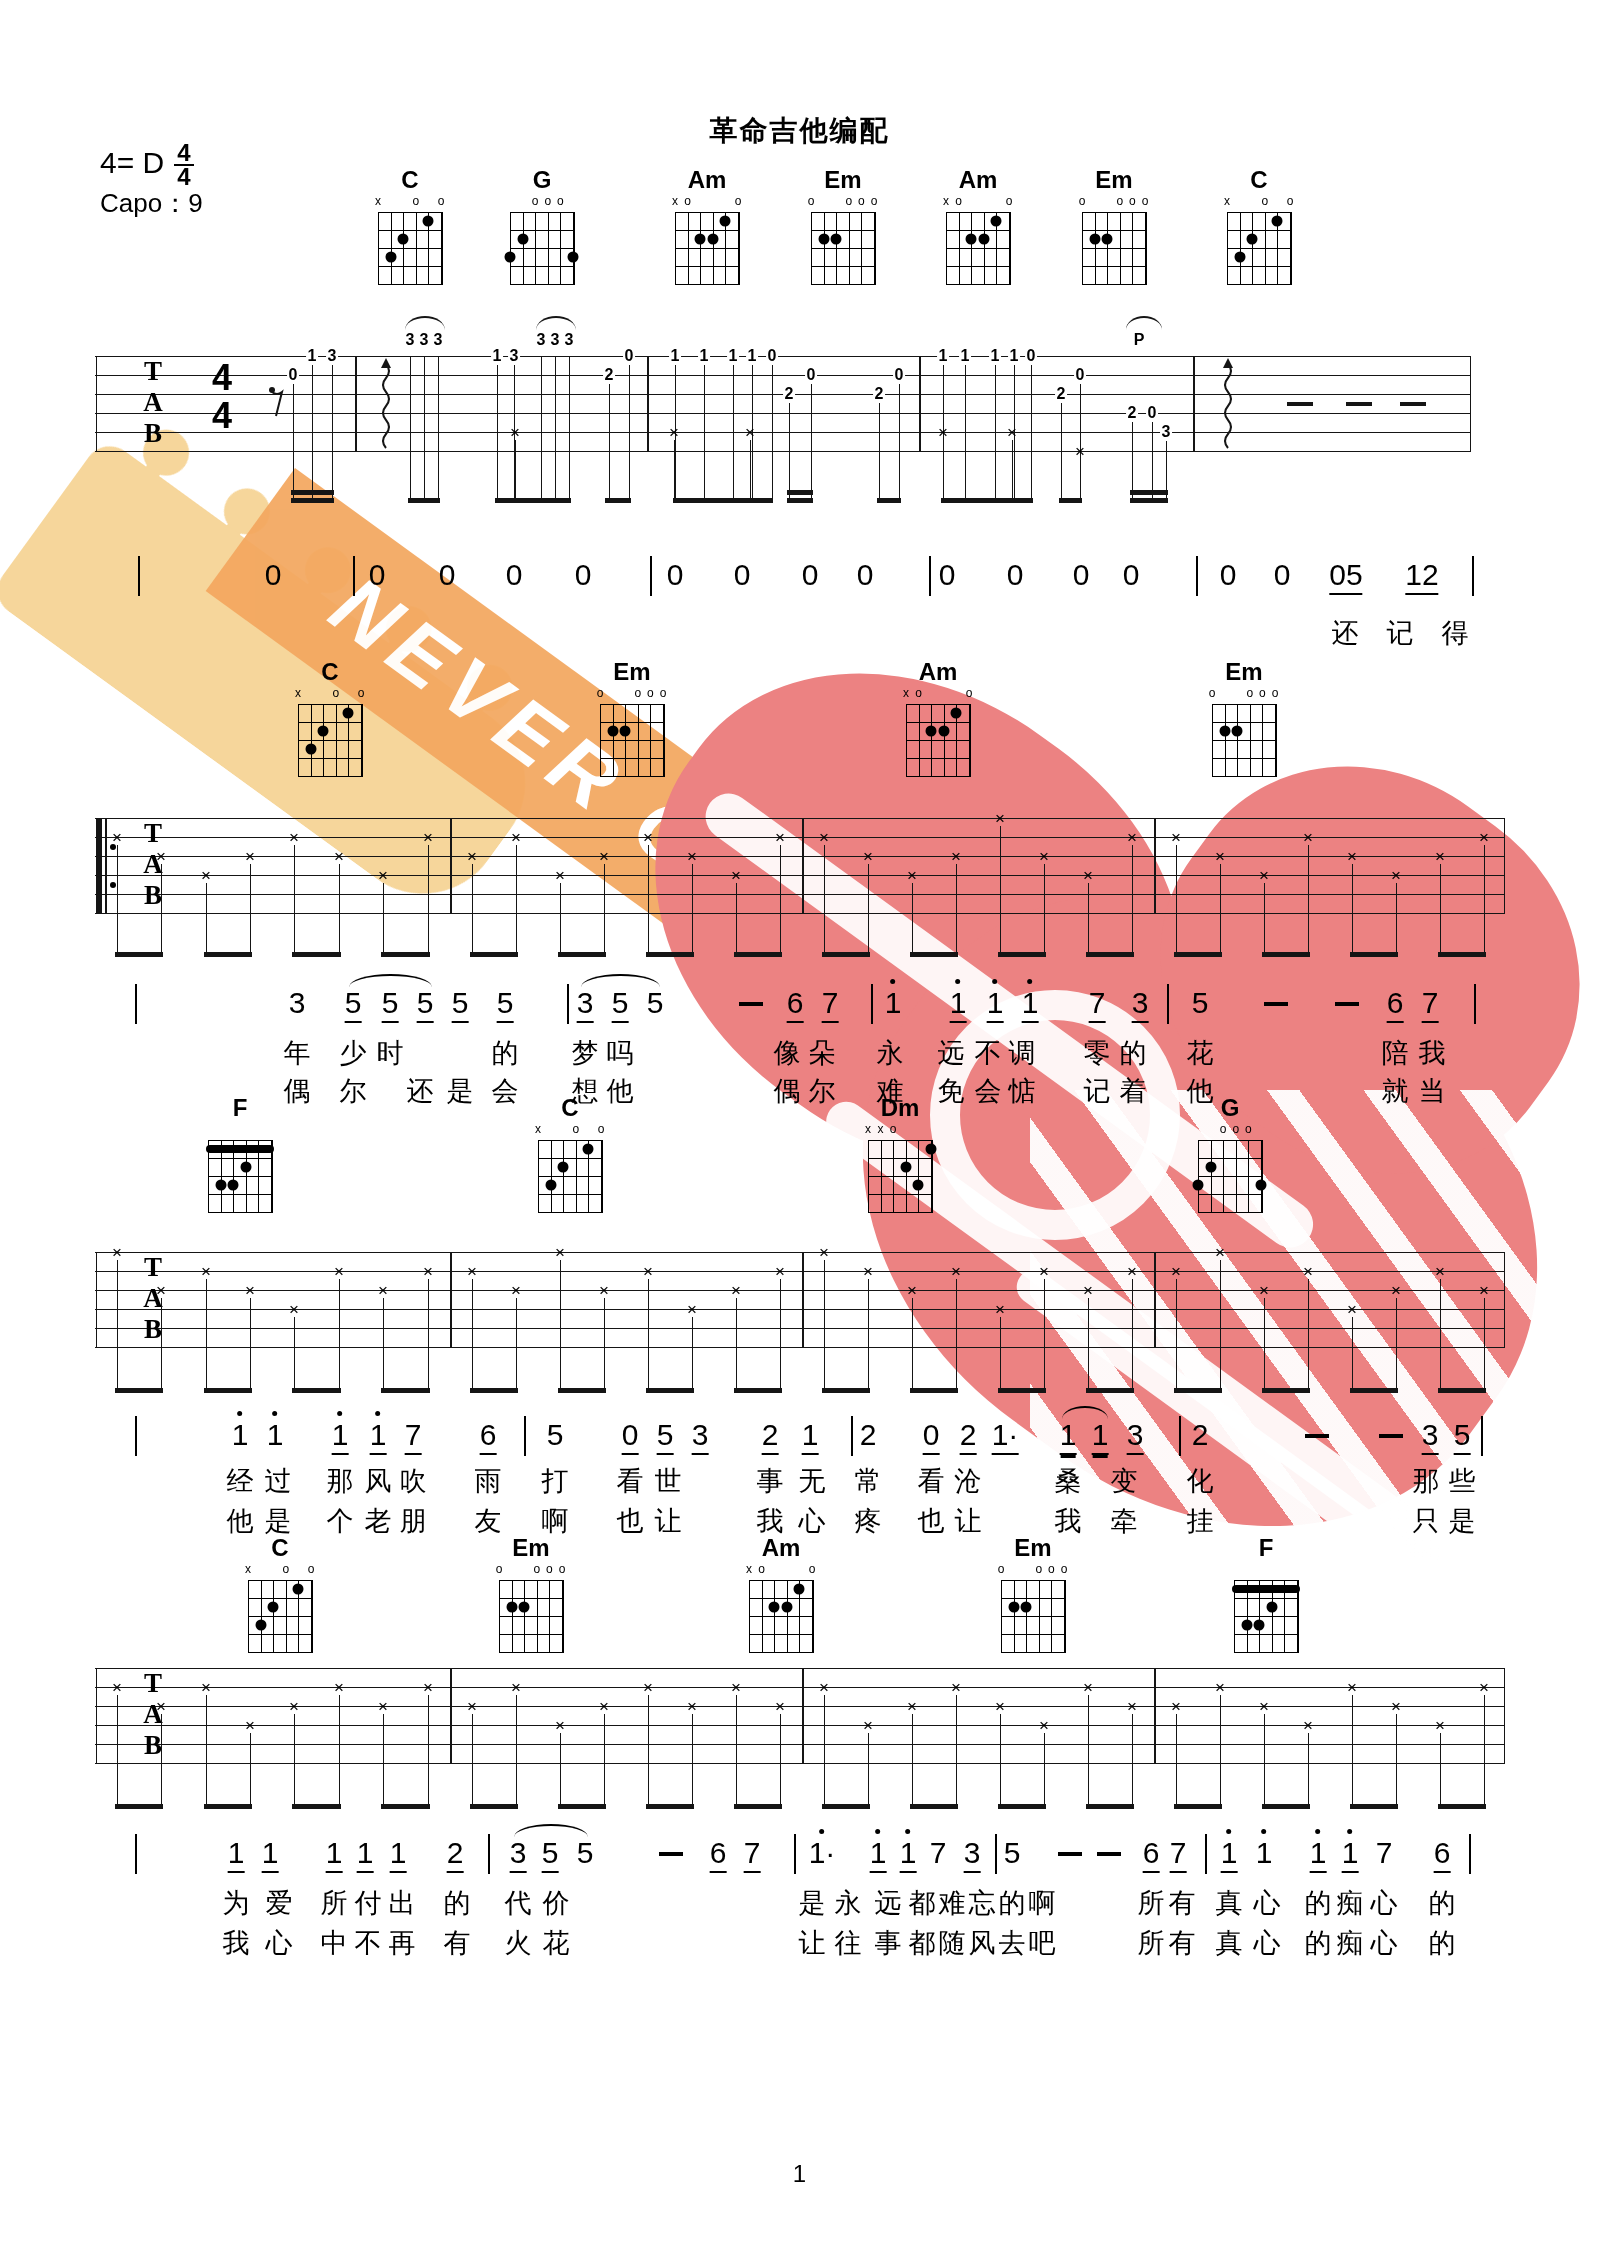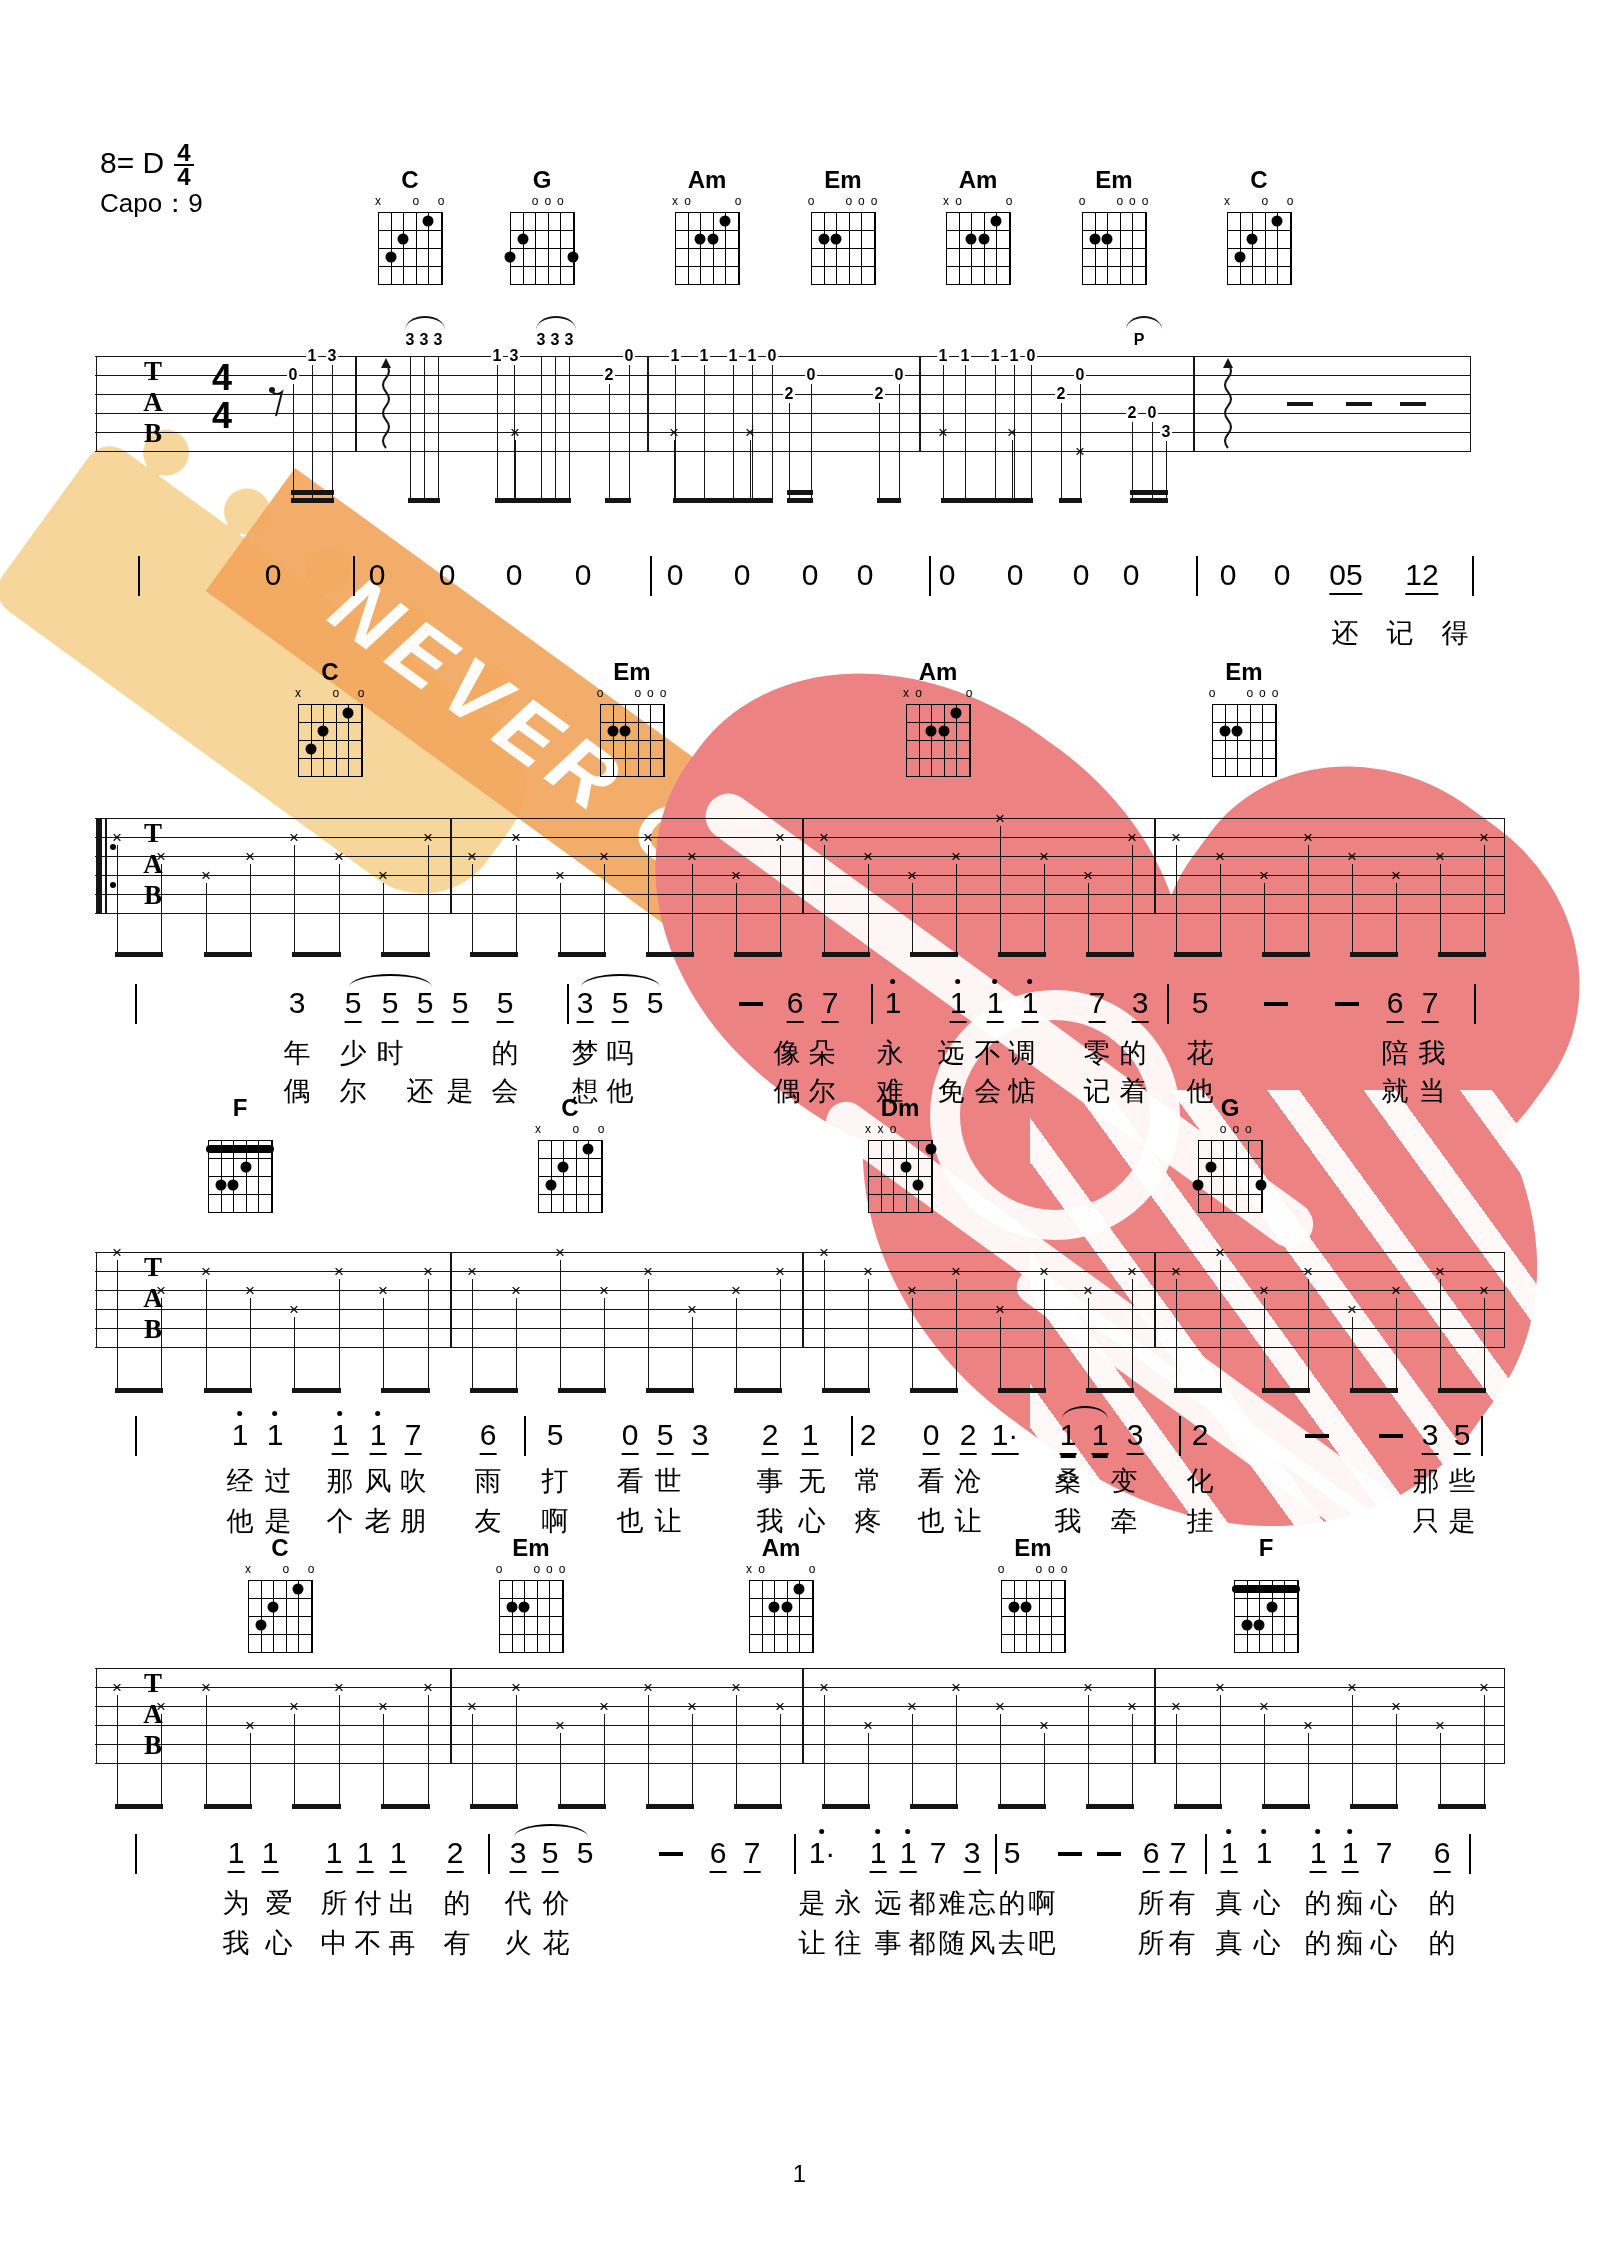--- a/index.html
+++ b/index.html
@@ -91,22 +91,23 @@
       <div class="wm-blob3"></div>
       <div class="wm-ring"></div>
       <div class="wm-swoosh" style="left:110px;top:120px;width:740px;height:46px;"></div>
       <div class="wm-swoosh" style="left:230px;top:430px;width:780px;height:40px;"></div>
       <div class="wm-swoosh" style="left:420px;top:600px;width:540px;height:34px;"></div>
       <div class="wm-stripes"></div>
     </div>
   </div>
 
   <div class="music" id="music">
+    <div class="abs subtitle">革命吉他编配</div>
     <div class="abs keyline">
-      <span>8= D</span><span class="frac"><span class="tp">4</span><span>4</span></span>
+      <span>4= D</span><span class="frac"><span class="tp">4</span><span>4</span></span>
     </div>
     <div class="abs capo">Capo：9</div>
     <div class="abs pagenum">1</div>
     <div id="score">
         <div class="chord" style="left: 378px; top: 212px;">
           <div class="chordname">C</div>
           <div class="chordmark" style="left: 0px;">x</div>
           <div class="chordmark" style="left: 37.8px;">o</div>
           <div class="chordmark" style="left: 63px;">o</div>
           <div class="chordgrid">

